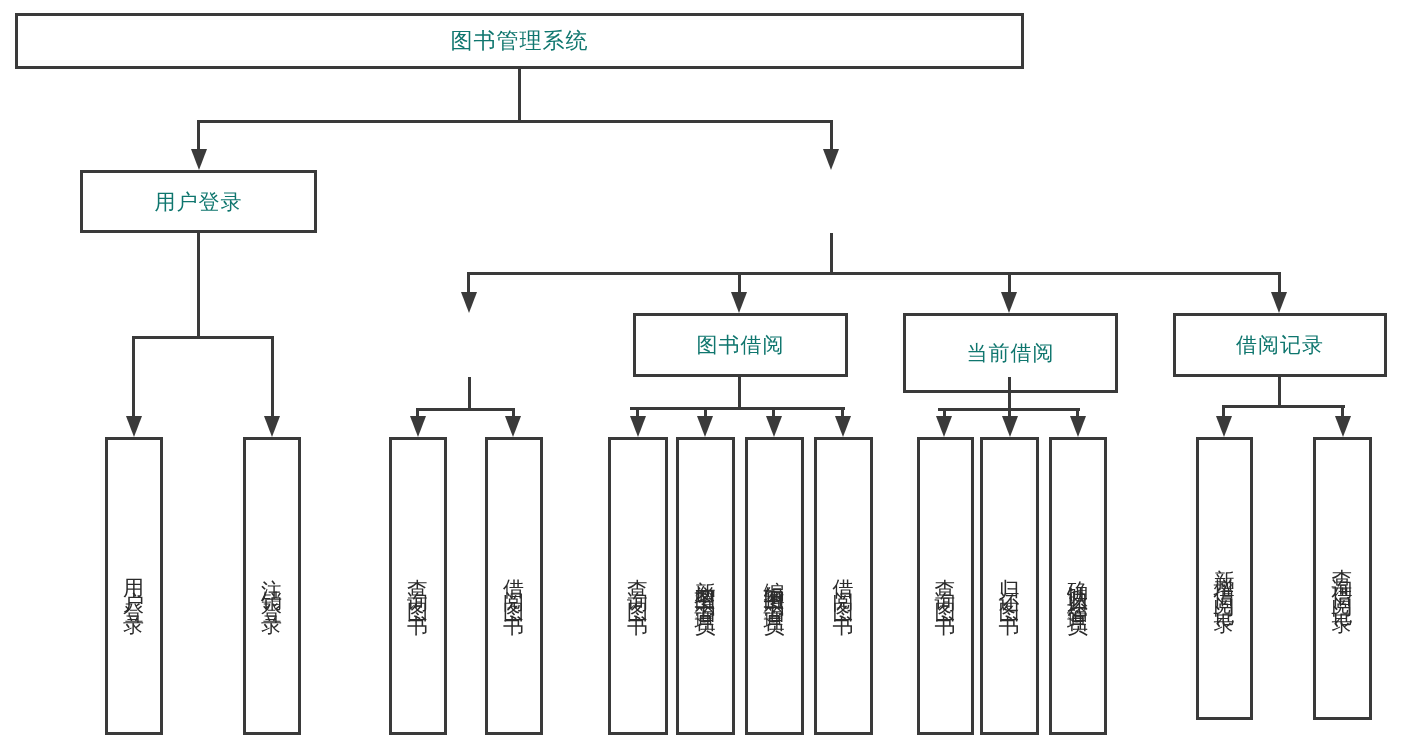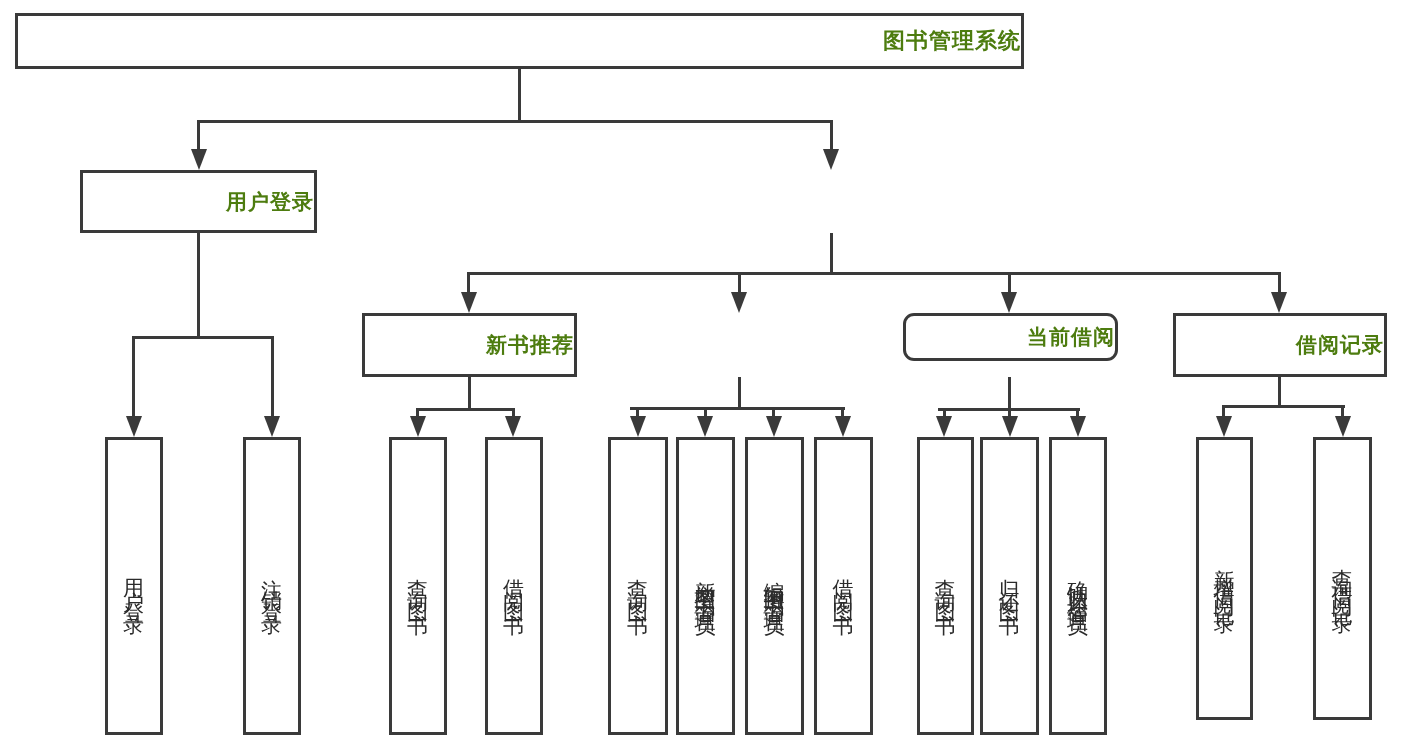--- a/index.html
+++ b/index.html
@@ -2,22 +2,22 @@
 <html><head>
 <meta charset="utf-8">
 <style>
   html,body{margin:0;padding:0;background:#fff;}
   .canvas{
     position:relative;width:1405px;height:747px;background:#ffffff;overflow:hidden;
     font-family:"Liberation Sans","DejaVu Sans",sans-serif;
   }
   .hbox{
     position:absolute;box-sizing:border-box;background:#fff;border:3px solid #3a3a3a;
-    display:flex;align-items:center;justify-content:flex-end;
-    font-size:21px;color:#4d7c0f;letter-spacing:1px;font-weight:bold;
+    display:flex;align-items:center;justify-content:center;
+    font-size:21px;color:#0f766e;letter-spacing:1px;
   }
   .vbox{
     position:absolute;box-sizing:border-box;background:#fff;border:3px solid #3a3a3a;
     writing-mode:vertical-rl;text-orientation:mixed;
     display:flex;align-items:center;justify-content:center;
     font-size:21px;color:#2b2b2b;line-height:1;
   }
   .ls4{letter-spacing:12px;}
   .ls6{letter-spacing:9px;}
   .ls9{letter-spacing:5px;}
@@ -64,24 +64,24 @@
   <div class="hline" style="left:467px;top:272px;width:814px;"></div>
   <div class="vline" style="left:467px;top:272px;height:22px;"></div>
   <div class="arrow" style="left:461px;top:292px;"></div>
   <div class="vline" style="left:738px;top:272px;height:22px;"></div>
   <div class="arrow" style="left:731px;top:292px;"></div>
   <div class="vline" style="left:1008px;top:272px;height:22px;"></div>
   <div class="arrow" style="left:1001px;top:292px;"></div>
   <div class="vline" style="left:1278px;top:272px;height:22px;"></div>
   <div class="arrow" style="left:1271px;top:292px;"></div>
 
-  <div class="hbox" style="left:362px;top:313px;width:215px;height:64px;">
-    <span>新书推荐</span>
+  <div class="hbox" style="left:633px;top:313px;width:215px;height:64px;">
+    <span>图书借阅</span>
   </div>
-  <div class="hbox" style="left:903px;top:313px;width:215px;height:48px;border-radius:11px;">
+  <div class="hbox" style="left:903px;top:313px;width:215px;height:80px;">
     <span>当前借阅</span>
   </div>
   <div class="hbox" style="left:1173px;top:313px;width:214px;height:64px;">
     <span>借阅记录</span>
   </div>
 
   <div class="vline" style="left:468px;top:377px;height:31px;"></div>
   <div class="hline" style="left:416px;top:408px;width:99px;"></div>
   <div class="vline" style="left:416px;top:408px;height:10px;"></div>
   <div class="arrow" style="left:410px;top:416px;"></div>

